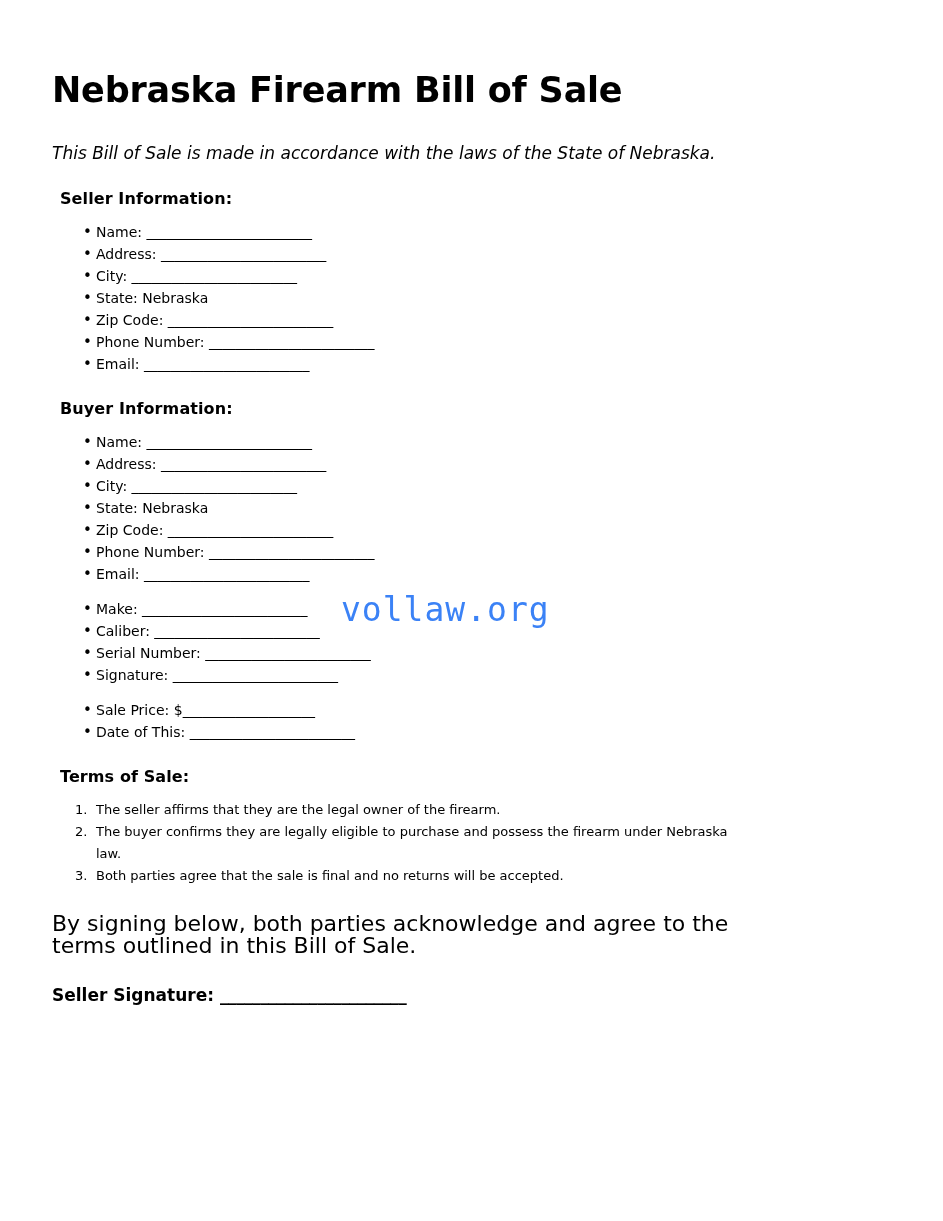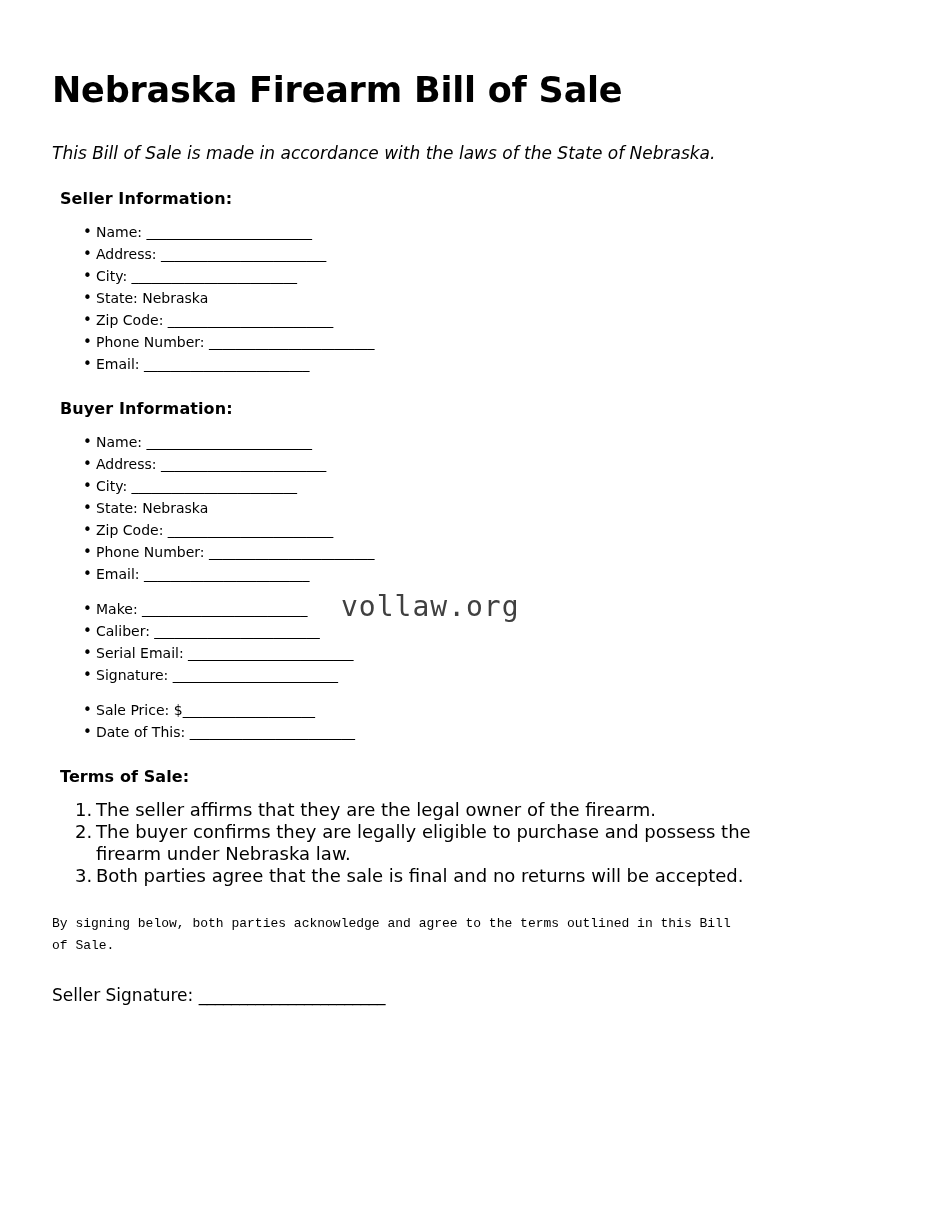--- a/index.html
+++ b/index.html
@@ -71,63 +71,62 @@
 
   ol.terms-list {
     list-style: none;
     counter-reset: terms;
     margin: 13px 0 0 0;
     padding: 0;
   }
   ol.terms-list > li {
     position: relative;
     counter-increment: terms;
-    font-size: 18px;
+    font-size: 13px;
     line-height: 22px;
     padding-left: 44px;
     max-width: 790px;
   }
   ol.terms-list > li::before {
     content: counter(terms) ".";
     position: absolute;
     left: 23px;
     top: 0;
     line-height: 22px;
   }
 
   .closing {
-    font-size: 13px;
+    font-size: 22px;
     line-height: 22px;
     margin: 26px 0 0 0;
     max-width: 828px;
-    font-family: Liberation Mono, monospace;
   }
 
   .sig-line {
     font-size: 17px;
-    font-weight: normal;
+    font-weight: bold;
     margin: 28px 0 0 0;
     white-space: nowrap;
   }
   .sig-line.date-line {
     margin-top: 27px;
   }
 
   .blank {
     letter-spacing: -0.4px;
   }
 
   .watermark {
     position: absolute;
     left: 341px;
     top: 590px;
     font-family: "DejaVu Sans Mono", "Liberation Mono", monospace;
-    font-size: 28px;
+    font-size: 33px;
     letter-spacing: 1px;
-    color: #404040;
+    color: #3b82f6;
     white-space: nowrap;
     pointer-events: none;
   }
 </style>
 </head>
 <body>
 
 <div class="page">
 
   <h1 class="doc-title">Nebraska Firearm Bill of Sale</h1>
@@ -152,21 +151,21 @@
     <li><span>City:</span> <span class="blank">_________________________</span></li>
     <li><span>State:</span> <span>Nebraska</span></li>
     <li><span>Zip Code:</span> <span class="blank">_________________________</span></li>
     <li><span>Phone Number:</span> <span class="blank">_________________________</span></li>
     <li><span>Email:</span> <span class="blank">_________________________</span></li>
   </ul>
 
   <ul class="field-list">
     <li><span>Make:</span> <span class="blank">_________________________</span></li>
     <li><span>Caliber:</span> <span class="blank">_________________________</span></li>
-    <li><span>Serial Email:</span> <span class="blank">_________________________</span></li>
+    <li><span>Serial Number:</span> <span class="blank">_________________________</span></li>
     <li><span>Signature:</span> <span class="blank">_________________________</span></li>
   </ul>
 
   <ul class="field-list">
     <li><span>Sale Price: $</span><span class="blank">____________________</span></li>
     <li><span>Date of This:</span> <span class="blank">_________________________</span></li>
   </ul>
 
   <h2 class="section-heading">Terms of Sale:</h2>
   <ol class="terms-list">

